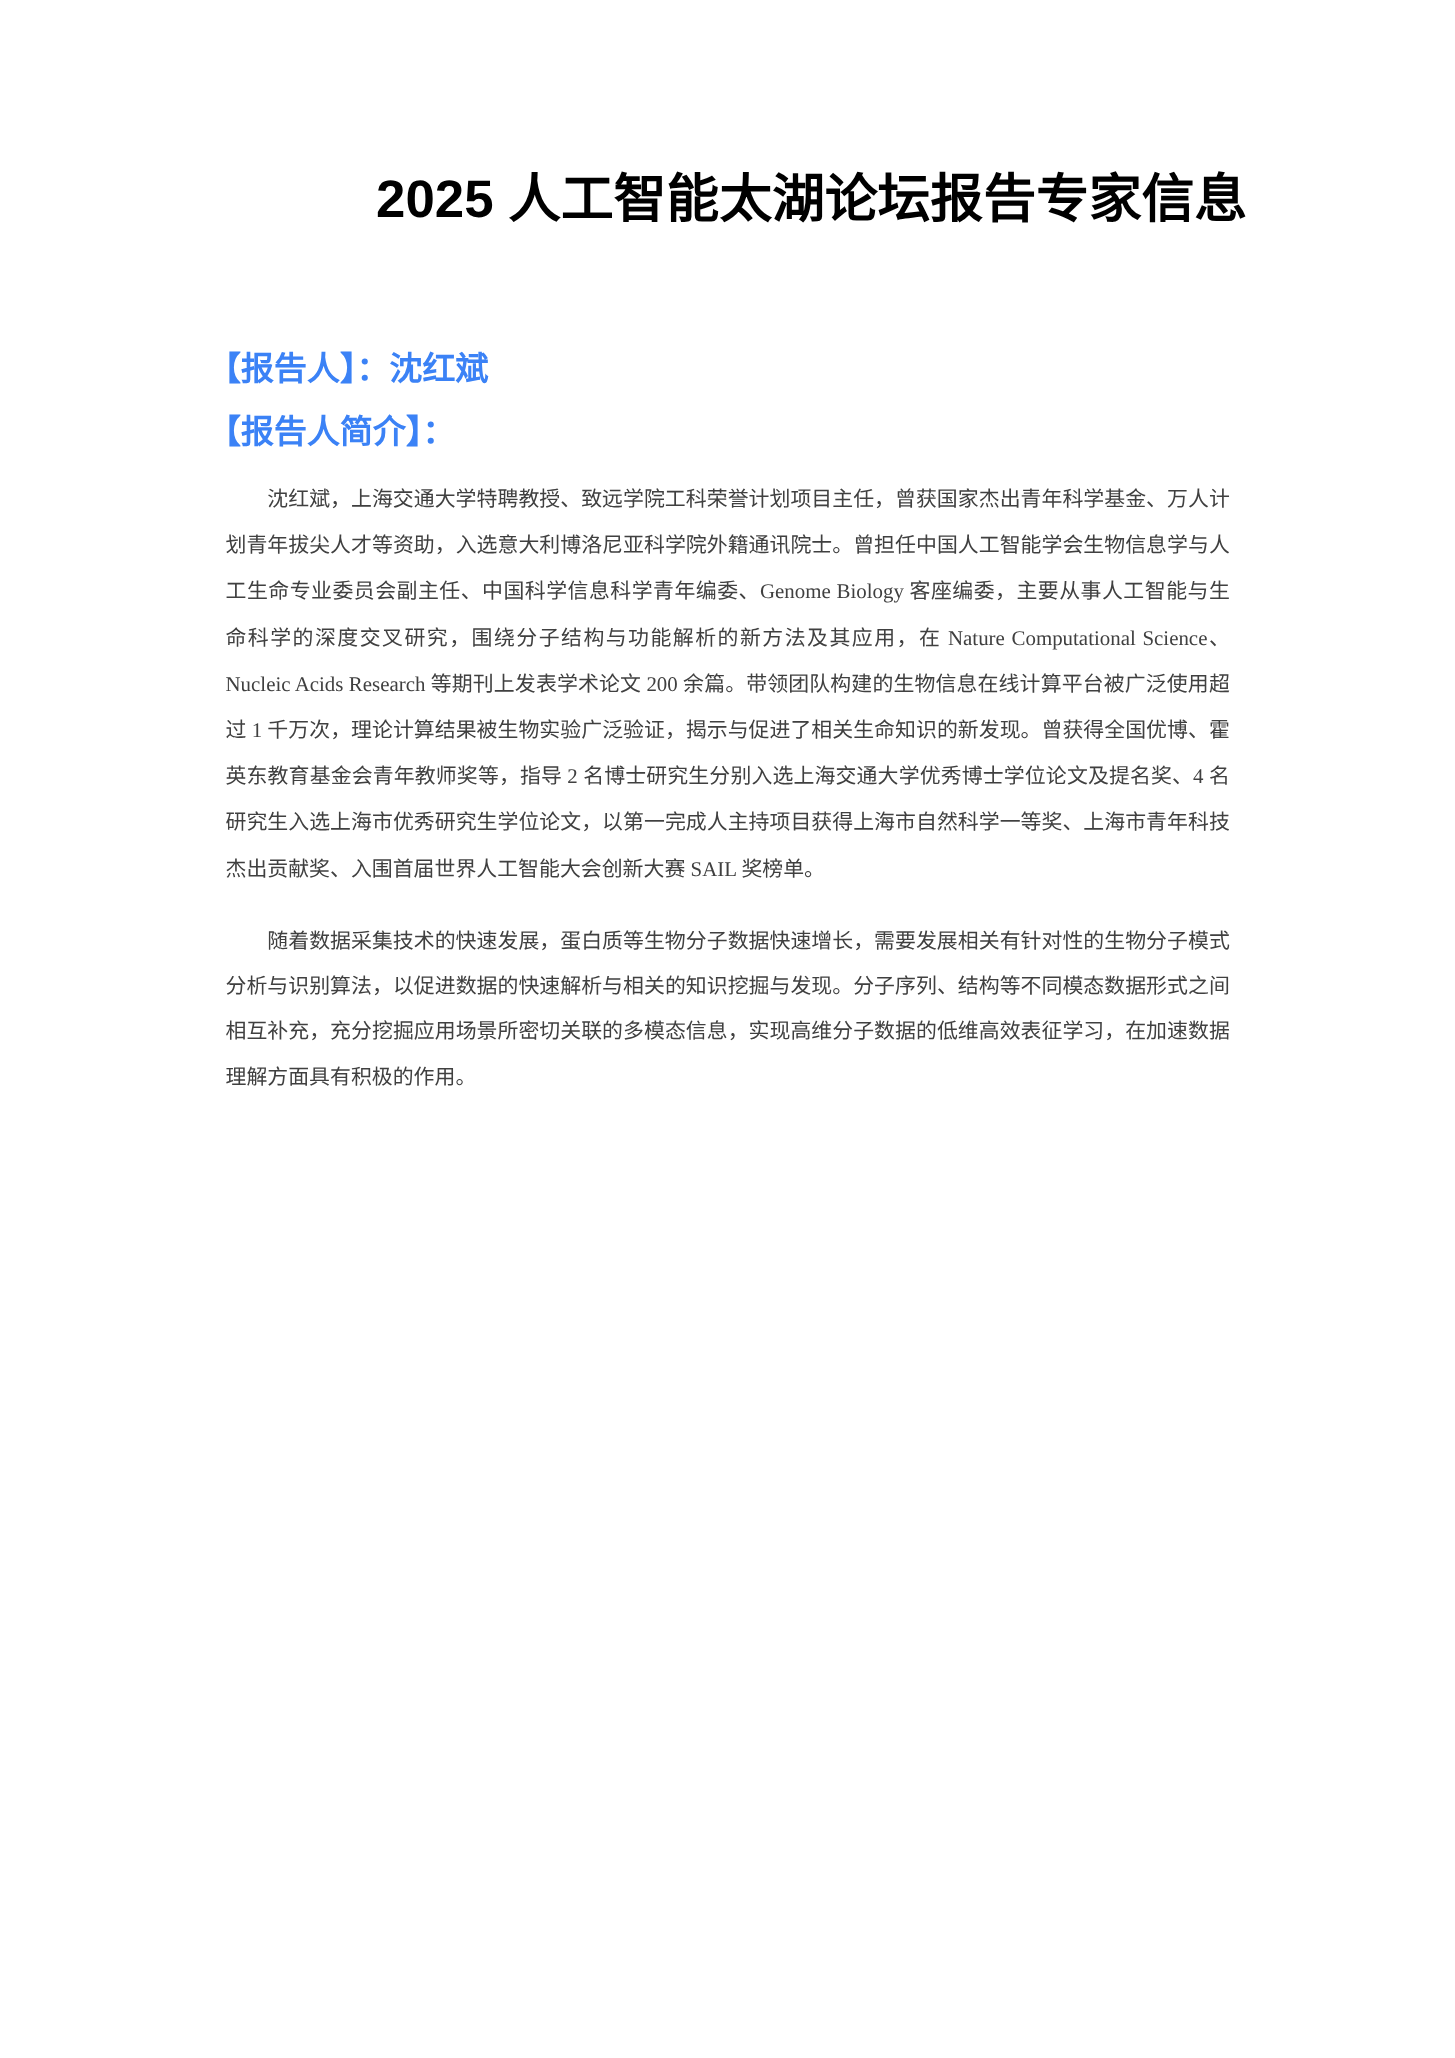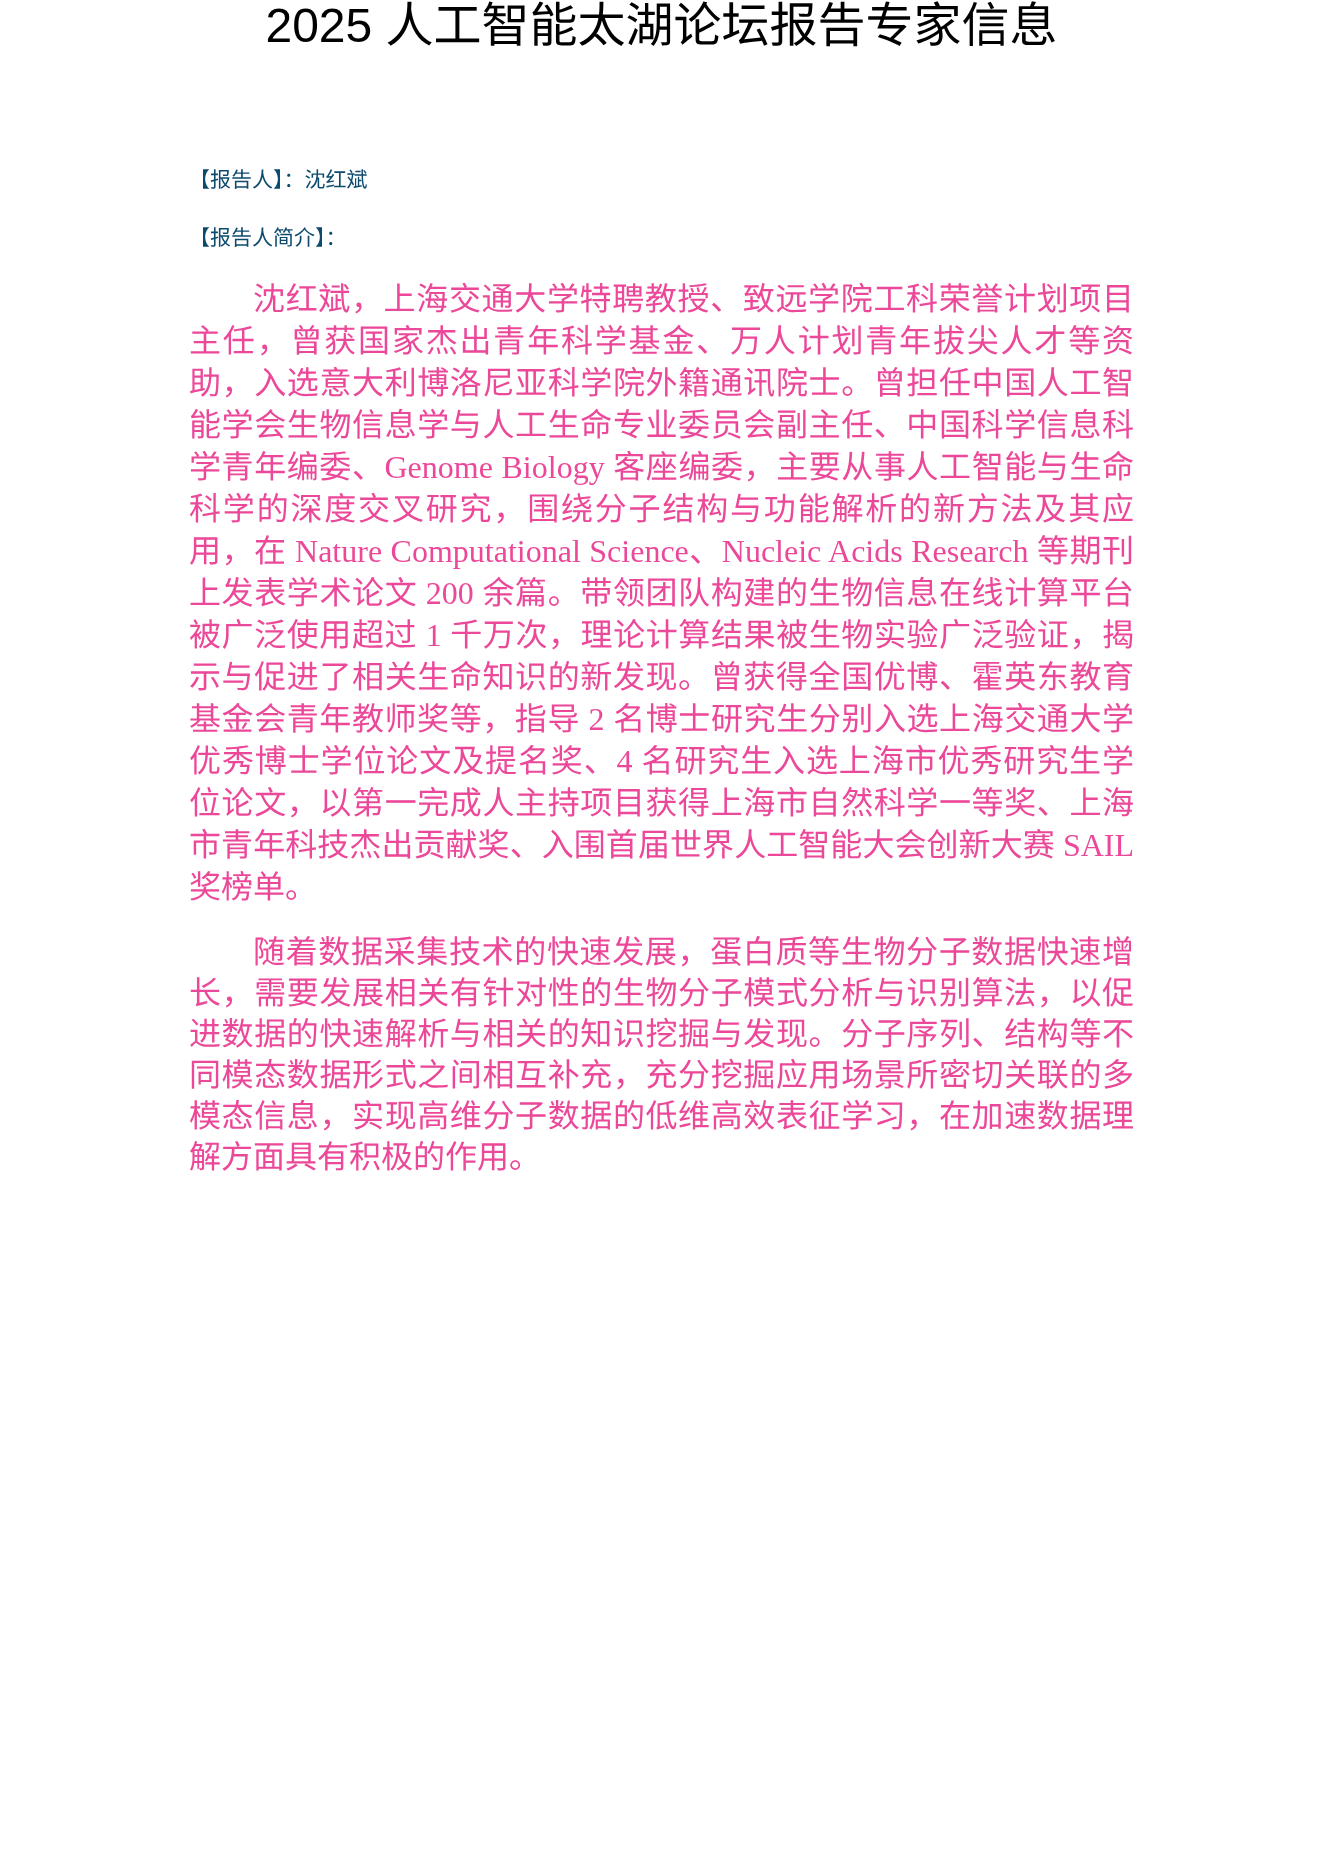--- a/index.html
+++ b/index.html
@@ -16,46 +16,48 @@
     overflow: hidden;
   }
   .content {
     position: absolute;
     left: 189px;
     top: 0;
     width: 945px;
   }
   .doc-title {
     margin: 0;
-    text-align: center;
+    padding-top: 156px;
+    text-align: right;
     font-family: "Liberation Sans", "DejaVu Sans", sans-serif;
-    font-weight: 400;
+    font-weight: 700;
     font-size: 48px;
     line-height: 52px;
     color: #000000;
   }
   .meta {
     font-family: "Liberation Serif", "DejaVu Serif", serif;
-    font-size: 21px;
+    font-size: 30px;
     line-height: 36px;
-    color: #0c4a6e;
+    color: #3b82f6;
     white-space: nowrap;
+    font-weight: bold;
   }
   .meta-speaker  { margin-top: 110px; }
   .meta-topic    { margin-top: 32px; }
   .meta-bio      { margin-top: 22px; }
   .meta-abstract { margin-top: 92px; }
   .para {
     font-family: "Liberation Serif", "DejaVu Serif", serif;
-    font-size: 32px;
+    font-size: 19px;
     line-height: 42px;
     text-align: justify;
     text-indent: 2em;
-    margin: 0;
-    color: #ec4899;
+    margin: 16px;
+    color: #404040;
   }
   .para-bio      { margin-top: 22px; }
   .para-abstract { margin-top: 24px; line-height: 41px; }
 </style>
 </head>
 <body>
 
 <div class="page">
   <div class="content">
 

